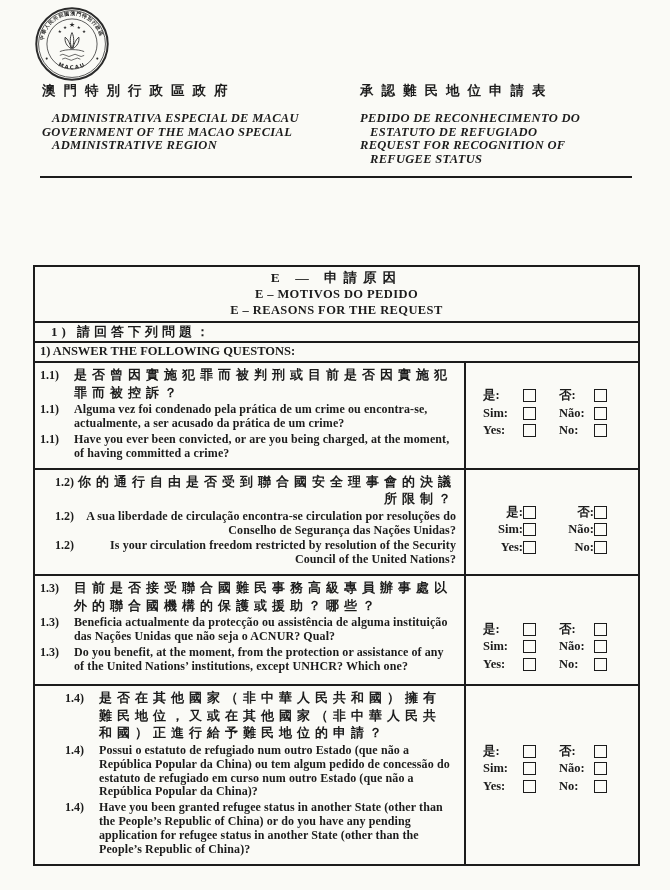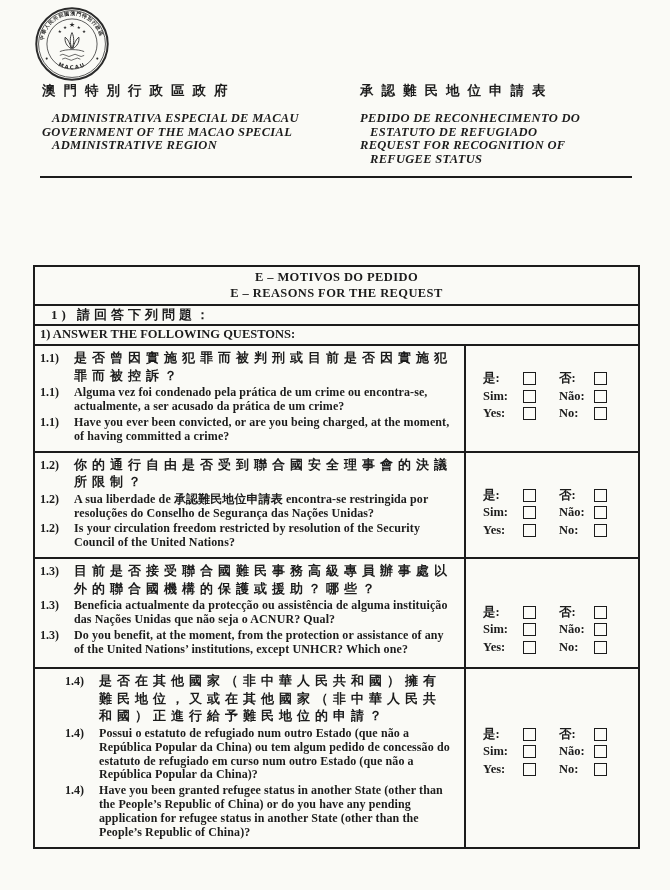--- a/index.html
+++ b/index.html
@@ -38,21 +38,21 @@
   .q-row { display:flex; border-bottom:2px solid #1c1c1c; }
   .q-row:last-child { border-bottom:none; }
   .q-cell { flex:1; border-right:2px solid #1c1c1c; padding:3px 8px 6px 5px; }
   .q-line { display:flex; align-items:baseline; font-weight:bold; margin-bottom:1px; }
   .q-num  { width:34px; flex:none; font-size:12px; }
   .q-text { flex:1; font-size:12px; line-height:13.9px; letter-spacing:0.1px; }
   .zh-text { font-size:13px; line-height:17.5px; letter-spacing:5px; }
 
   .a-cell { width:172px; flex:none; padding-left:17px; }
   .q1 { min-height:90px; }  .q1 .a-cell { padding-top:24px; }
-  .q2 { min-height:98px; }  .q2 .a-cell { padding-top:34px; }
+  .q2 { min-height:98px;text-align:right; }  .q2 .a-cell { padding-top:34px; }
   .q3 { min-height:110px; } .q3 .a-cell { padding-top:44px; }
   .q4 { min-height:178px;margin-left:25px; } .q4 .a-cell { padding-top:56px; }
 
   .a-row { display:flex; align-items:center; height:17.5px; font-weight:bold; }
   .a-label { font-size:12.5px; }
   .a-label.l1 { width:40px; }
   .a-label.l2 { width:35px; margin-left:23px; }
   .cbx { width:13px; height:13px; flex:none; border:1.5px solid #1c1c1c; background:#fcfcf8; }
 </style>
 </head>
@@ -106,20 +106,21 @@
     <div class="hdr-line indent">ESTATUTO DE REFUGIADO</div>
     <div class="hdr-line">REQUEST FOR RECOGNITION OF</div>
     <div class="hdr-line indent">REFUGEE STATUS</div>
   </div>
 
   <div class="rule"></div>
 
   <div class="form-table">
 
     <div class="t-head">
+      <div class="t-title-zh">E — 申請原因</div>
       <div class="t-title">E – MOTIVOS DO PEDIDO</div>
       <div class="t-title">E – REASONS FOR THE REQUEST</div>
     </div>
 
     <div class="t-instr zh">1) 請回答下列問題：</div>
     <div class="t-instr">1) ANSWER THE FOLLOWING QUESTONS:</div>
 
     <div class="q-row q1">
       <div class="q-cell">
         <div class="q-line">
@@ -158,21 +159,21 @@
     </div>
 
     <div class="q-row q2">
       <div class="q-cell">
         <div class="q-line">
           <span class="q-num">1.2)</span>
           <span class="q-text zh-text">你的通行自由是否受到聯合國安全理事會的決議所限制？</span>
         </div>
         <div class="q-line">
           <span class="q-num">1.2)</span>
-          <span class="q-text">A sua liberdade de 承認難民地位申請表 encontra-se restringida por resoluções do Conselho de Segurança das Nações Unidas?</span>
+          <span class="q-text">A sua liberdade de circulação encontra-se circulation por resoluções do Conselho de Segurança das Nações Unidas?</span>
         </div>
         <div class="q-line">
           <span class="q-num">1.2)</span>
           <span class="q-text">Is your circulation freedom restricted by resolution of the Security Council of the United Nations?</span>
         </div>
       </div>
       <div class="a-cell">
         <div class="a-row">
           <span class="a-label l1">是:</span>
           <span class="cbx"></span>

